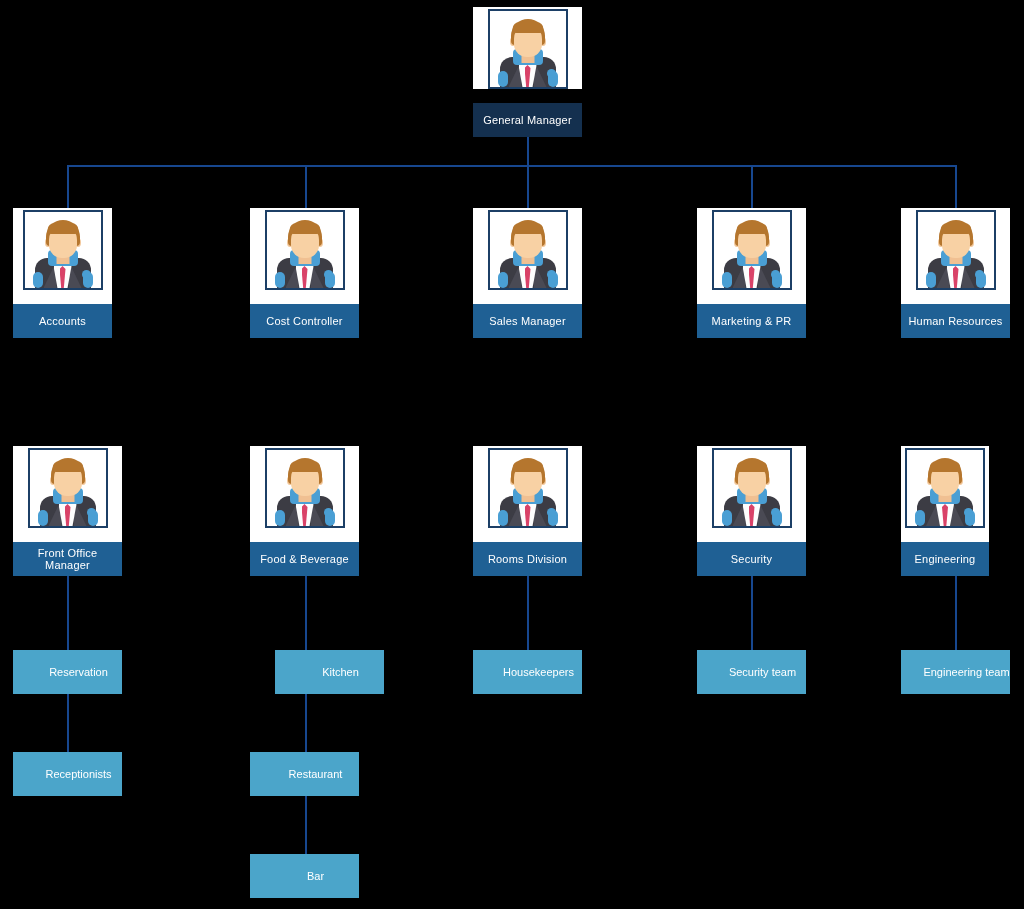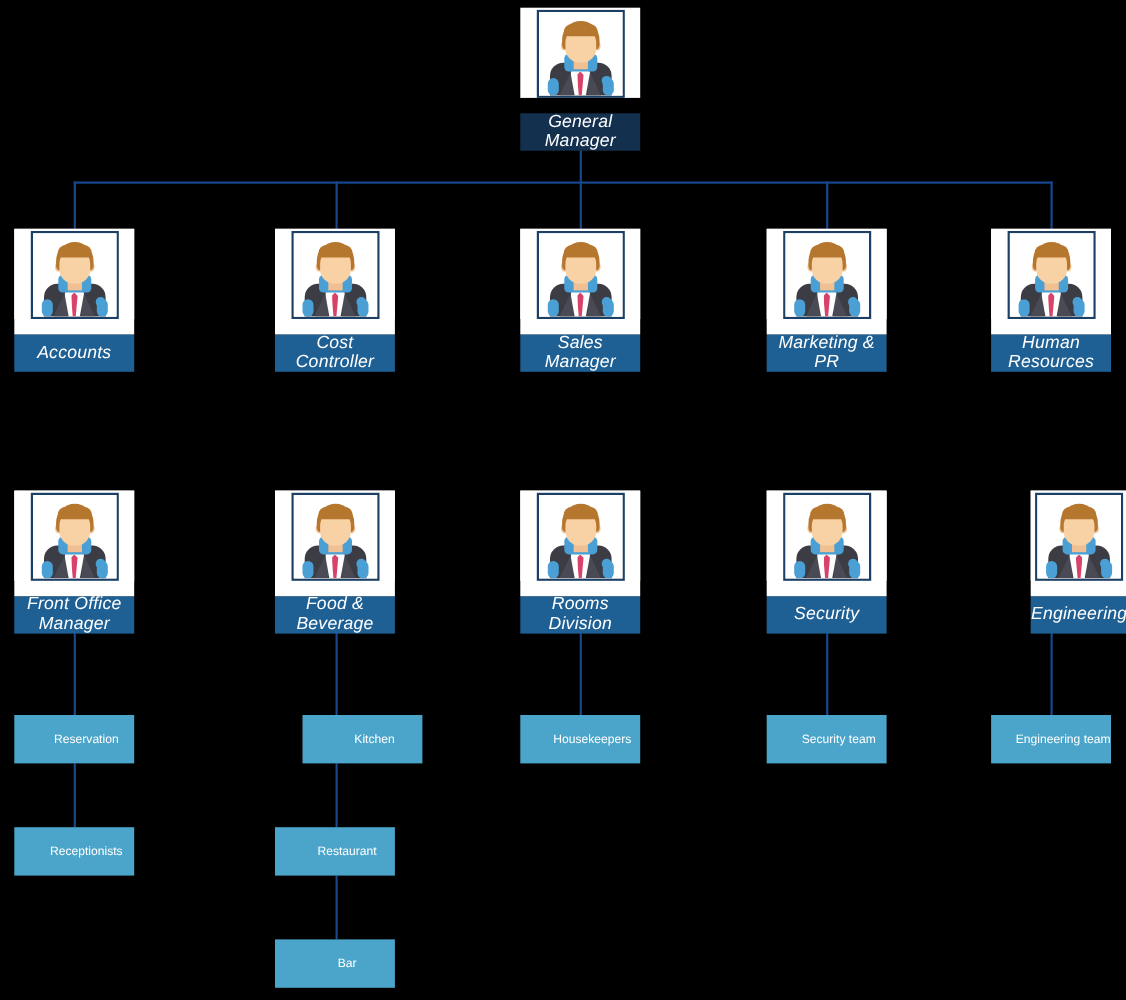--- a/index.html
+++ b/index.html
@@ -40,26 +40,25 @@
     border: 2px solid #1c3f66;
     overflow: hidden;
   }
   .titlebar {
     width: 100%;
     height: 34px;
     display: flex;
     align-items: center;
     justify-content: center;
     color: #ffffff;
-    font-size: 16px;
+    font-size: 11px;
     letter-spacing: .2px;
     text-align: center;
     line-height: 1.1;
     padding: 0 4px;
-    font-style: italic;
   }
   .titlebar.navy { background: #14304f; }
   .titlebar.blue { background: #1f6094; }
   .node.navy .card { background: transparent; }
 
   
   .plate {
     position: absolute;
     top: 0; left: 0;
     width: 100%; height: 82px;
@@ -197,21 +196,21 @@
             <div class="av-ear-r"></div>
           <div class="av-hair"></div>
             <div class="av-face"></div>
             <div class="av-fringe"></div>
         </div>
       </div>
     </div>
     <div class="titlebar navy">General Manager</div>
   </div>
 
-  <div class="node" style="left:13px; top:208px; width:109px;">
+  <div class="node" style="left:13px; top:208px; width:99px;">
     <div class="card">
       <div class="plate"></div>
       <div class="photo">
         <div class="avatar">
           <div class="av-body"></div>
             <div class="av-shoulder-l"></div>
             <div class="av-shoulder-r"></div>
           <div class="av-lapel-l"></div>
             <div class="av-lapel-r"></div>
           <div class="av-shirt"></div>
@@ -431,21 +430,21 @@
             <div class="av-ear-r"></div>
           <div class="av-hair"></div>
             <div class="av-face"></div>
             <div class="av-fringe"></div>
         </div>
       </div>
     </div>
     <div class="titlebar blue">Security</div>
   </div>
 
-  <div class="node" style="left:901px; top:446px; width:88px;margin-left:36px;">
+  <div class="node" style="left:901px; top:446px; width:88px;">
     <div class="card">
       <div class="plate"></div>
       <div class="photo">
         <div class="avatar">
           <div class="av-body"></div>
             <div class="av-shoulder-l"></div>
             <div class="av-shoulder-r"></div>
           <div class="av-lapel-l"></div>
             <div class="av-lapel-r"></div>
           <div class="av-shirt"></div>

